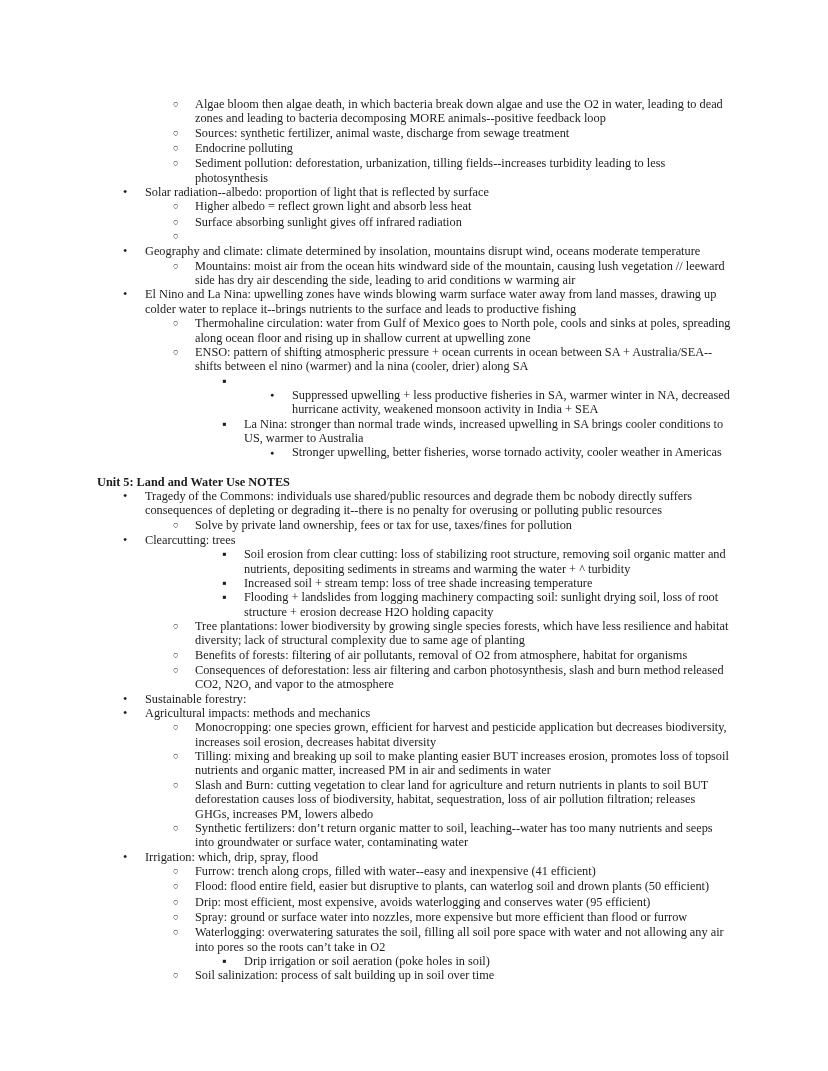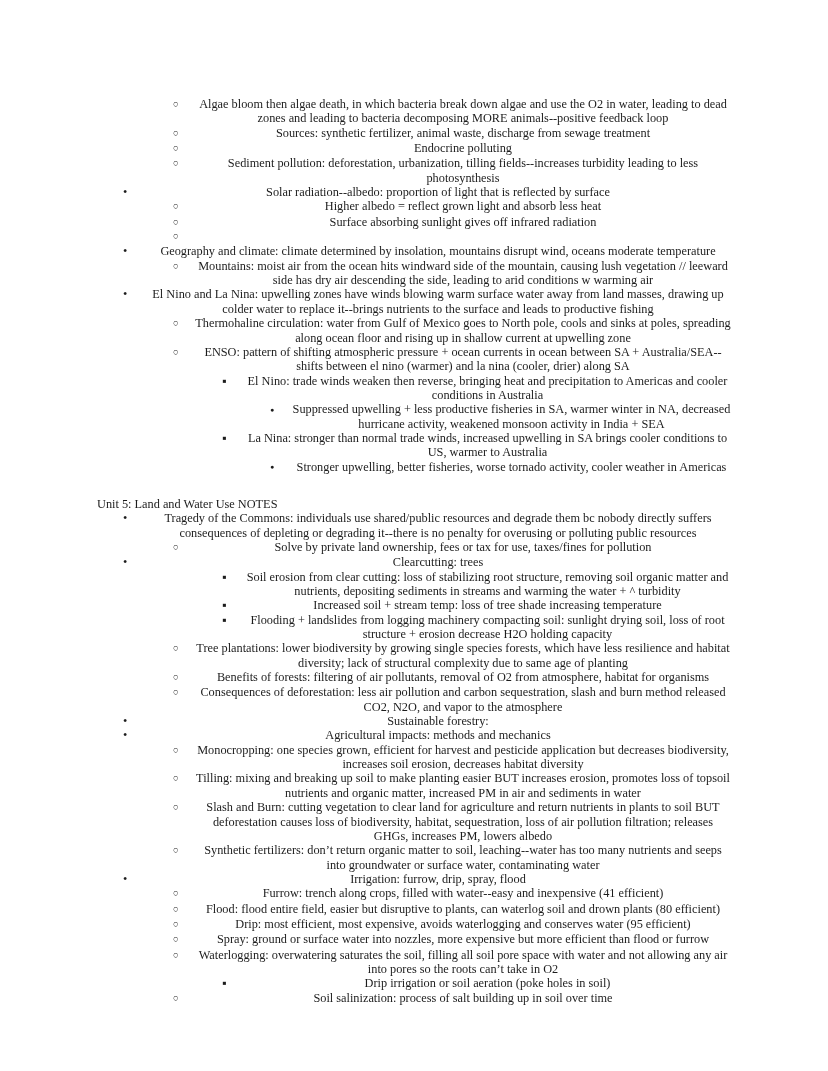--- a/index.html
+++ b/index.html
@@ -36,25 +36,24 @@
     flex: 0 0 22px;
     text-align: left;
     position: relative;
   }
   .bullet-1 { font-size: 12.3px; }
   .bullet-2 { font-size: 9.5px; top: -1px; }
   .bullet-3 { font-size: 12.5px; }
   .bullet-4 { font-size: 7px; top: -1.5px; }
   .text {
     flex: 1 1 auto;
-    text-align: center;
   }
   .heading {
-    font-weight: normal;
-    margin-top: 21px;
+    font-weight: bold;
+    margin-top: 13px;
   }
 </style>
 </head>
 <body>
 
 <div class="page">
   <div class="content">
       <div class="item level-2">
         <span class="bullet bullet-2">○</span>
         <span class="text">Algae bloom then algae death, in which bacteria break down algae and use the O2 in water, leading to dead zones and leading to bacteria decomposing MORE animals--positive feedback loop</span>
@@ -101,21 +100,20 @@
       <div class="item level-2">
         <span class="bullet bullet-2">○</span>
         <span class="text">Thermohaline circulation: water from Gulf of Mexico goes to North pole, cools and sinks at poles, spreading along ocean floor and rising up in shallow current at upwelling zone</span>
       </div>
       <div class="item level-2">
         <span class="bullet bullet-2">○</span>
         <span class="text">ENSO: pattern of shifting atmospheric pressure + ocean currents in ocean between SA + Australia/SEA--shifts between el nino (warmer) and la nina (cooler, drier) along SA</span>
       </div>
       <div class="item level-3">
         <span class="bullet bullet-3">▪</span>
-        <span class="text">El Nino: trade winds weaken then reverse, bringing heat and precipitation to Americas and cooler conditions in Australia</span>
       </div>
       <div class="item level-4">
         <span class="bullet bullet-4">●</span>
         <span class="text">Suppressed upwelling + less productive fisheries in SA, warmer winter in NA, decreased hurricane activity, weakened monsoon activity in India + SEA</span>
       </div>
       <div class="item level-3">
         <span class="bullet bullet-3">▪</span>
         <span class="text">La Nina: stronger than normal trade winds, increased upwelling in SA brings cooler conditions to US, warmer to Australia</span>
       </div>
       <div class="item level-4">
@@ -150,21 +148,21 @@
       <div class="item level-2">
         <span class="bullet bullet-2">○</span>
         <span class="text">Tree plantations: lower biodiversity by growing single species forests, which have less resilience and habitat diversity; lack of structural complexity due to same age of planting</span>
       </div>
       <div class="item level-2">
         <span class="bullet bullet-2">○</span>
         <span class="text">Benefits of forests: filtering of air pollutants, removal of O2 from atmosphere, habitat for organisms</span>
       </div>
       <div class="item level-2">
         <span class="bullet bullet-2">○</span>
-        <span class="text">Consequences of deforestation: less air pollution and carbon sequestration, slash and burn method released CO2, N2O, and vapor to the atmosphere</span>
+        <span class="text">Consequences of deforestation: less air filtering and carbon photosynthesis, slash and burn method released CO2, N2O, and vapor to the atmosphere</span>
       </div>
       <div class="item level-1">
         <span class="bullet bullet-1">•</span>
         <span class="text">Sustainable forestry:</span>
       </div>
       <div class="item level-1">
         <span class="bullet bullet-1">•</span>
         <span class="text">Agricultural impacts: methods and mechanics</span>
       </div>
       <div class="item level-2">
@@ -178,29 +176,29 @@
       <div class="item level-2">
         <span class="bullet bullet-2">○</span>
         <span class="text">Slash and Burn: cutting vegetation to clear land for agriculture and return nutrients in plants to soil BUT deforestation causes loss of biodiversity, habitat, sequestration, loss of air pollution filtration; releases GHGs, increases PM, lowers albedo</span>
       </div>
       <div class="item level-2">
         <span class="bullet bullet-2">○</span>
         <span class="text">Synthetic fertilizers: don’t return organic matter to soil, leaching--water has too many nutrients and seeps into groundwater or surface water, contaminating water</span>
       </div>
       <div class="item level-1">
         <span class="bullet bullet-1">•</span>
-        <span class="text">Irrigation: furrow, drip, spray, flood</span>
+        <span class="text">Irrigation: which, drip, spray, flood</span>
       </div>
       <div class="item level-2">
         <span class="bullet bullet-2">○</span>
         <span class="text">Furrow: trench along crops, filled with water--easy and inexpensive (41 efficient)</span>
       </div>
       <div class="item level-2">
         <span class="bullet bullet-2">○</span>
-        <span class="text">Flood: flood entire field, easier but disruptive to plants, can waterlog soil and drown plants (80 efficient)</span>
+        <span class="text">Flood: flood entire field, easier but disruptive to plants, can waterlog soil and drown plants (50 efficient)</span>
       </div>
       <div class="item level-2">
         <span class="bullet bullet-2">○</span>
         <span class="text">Drip: most efficient, most expensive, avoids waterlogging and conserves water (95 efficient)</span>
       </div>
       <div class="item level-2">
         <span class="bullet bullet-2">○</span>
         <span class="text">Spray: ground or surface water into nozzles, more expensive but more efficient than flood or furrow</span>
       </div>
       <div class="item level-2">

